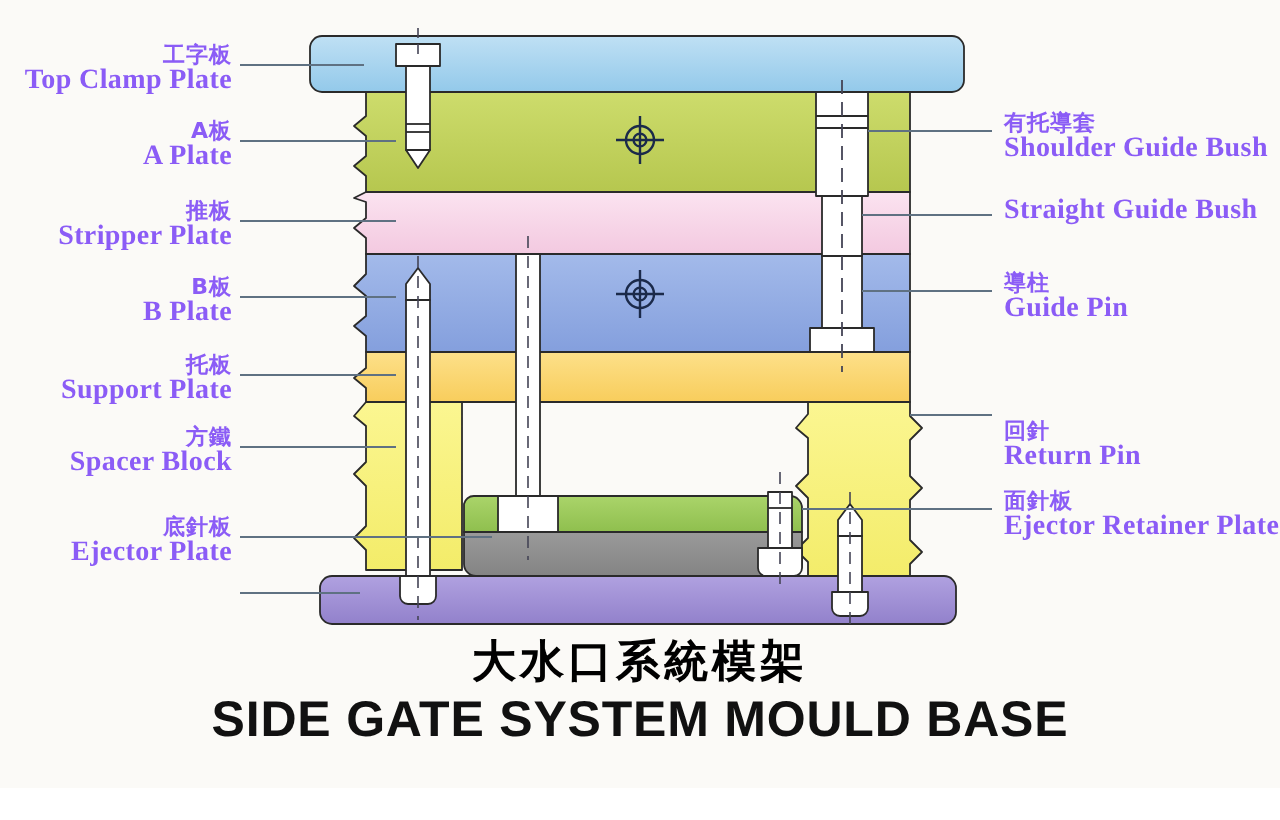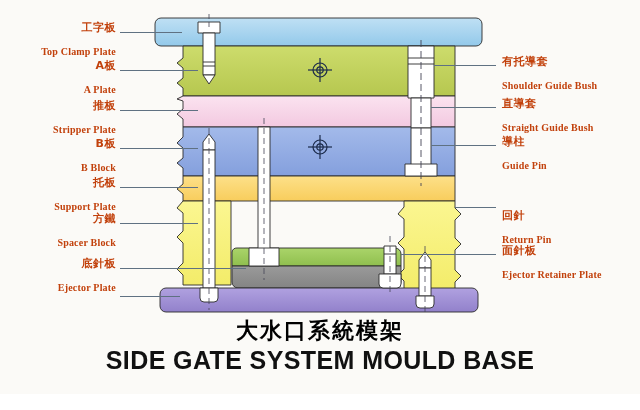--- a/index.html
+++ b/index.html
@@ -16,37 +16,37 @@
     overflow:hidden;
   }
   #whiteband{
     position:absolute;left:0;bottom:0;width:640px;height:16px;background:#ffffff;
   }
 
   
   .lbl{
     position:absolute;
     line-height:1.02;
-    color:#c2410c;
+    color:#8b5cf6;
     white-space:nowrap;
   }
   .lbl .cn{
     font-family:"DejaVu Sans", sans-serif;
     font-size:11px;
     font-weight:700;
     letter-spacing:.5px;
     display:block;
   }
   .lbl .en{
     font-family:"Liberation Serif", serif;
-    font-size:10px;
+    font-size:14px;
     font-weight:700;
     letter-spacing:.2px;
     display:block;
-    margin-top:14px;
+    margin-top:1px;
   }
   .lbl.left{ text-align:right; }
   .lbl.right{ text-align:left; }
 
   
   .leader{
     position:absolute;
     height:1px;
     background:#5f7182;
   }
@@ -235,41 +235,40 @@
   <div class="lbl left" style="right:524px; top:60px;">
     <span class="cn">A板</span>
     <span class="en">A Plate</span>
   </div>
   <div class="lbl left" style="right:524px; top:100px;">
     <span class="cn">推板</span>
     <span class="en">Stripper Plate</span>
   </div>
   <div class="lbl left" style="right:524px; top:138px;">
     <span class="cn">B板</span>
-    <span class="en">B Block</span>
+    <span class="en">B Plate</span>
   </div>
   <div class="lbl left" style="right:524px; top:177px;">
     <span class="cn">托板</span>
     <span class="en">Support Plate</span>
   </div>
   <div class="lbl left" style="right:524px; top:213px;">
     <span class="cn">方鐵</span>
     <span class="en">Spacer Block</span>
   </div>
   <div class="lbl left" style="right:524px; top:258px;">
     <span class="cn">底針板</span>
     <span class="en">Ejector Plate</span>
   </div>
 
   <div class="lbl right" style="left:502px; top:56px;">
     <span class="cn">有托導套</span>
     <span class="en">Shoulder Guide Bush</span>
   </div>
   <div class="lbl right" style="left:502px; top:98px;">
-    <span class="cn">直導套</span>
     <span class="en">Straight Guide Bush</span>
   </div>
   <div class="lbl right" style="left:502px; top:136px;">
     <span class="cn">導柱</span>
     <span class="en">Guide Pin</span>
   </div>
   <div class="lbl right" style="left:502px; top:210px;">
     <span class="cn">回針</span>
     <span class="en">Return Pin</span>
   </div>

